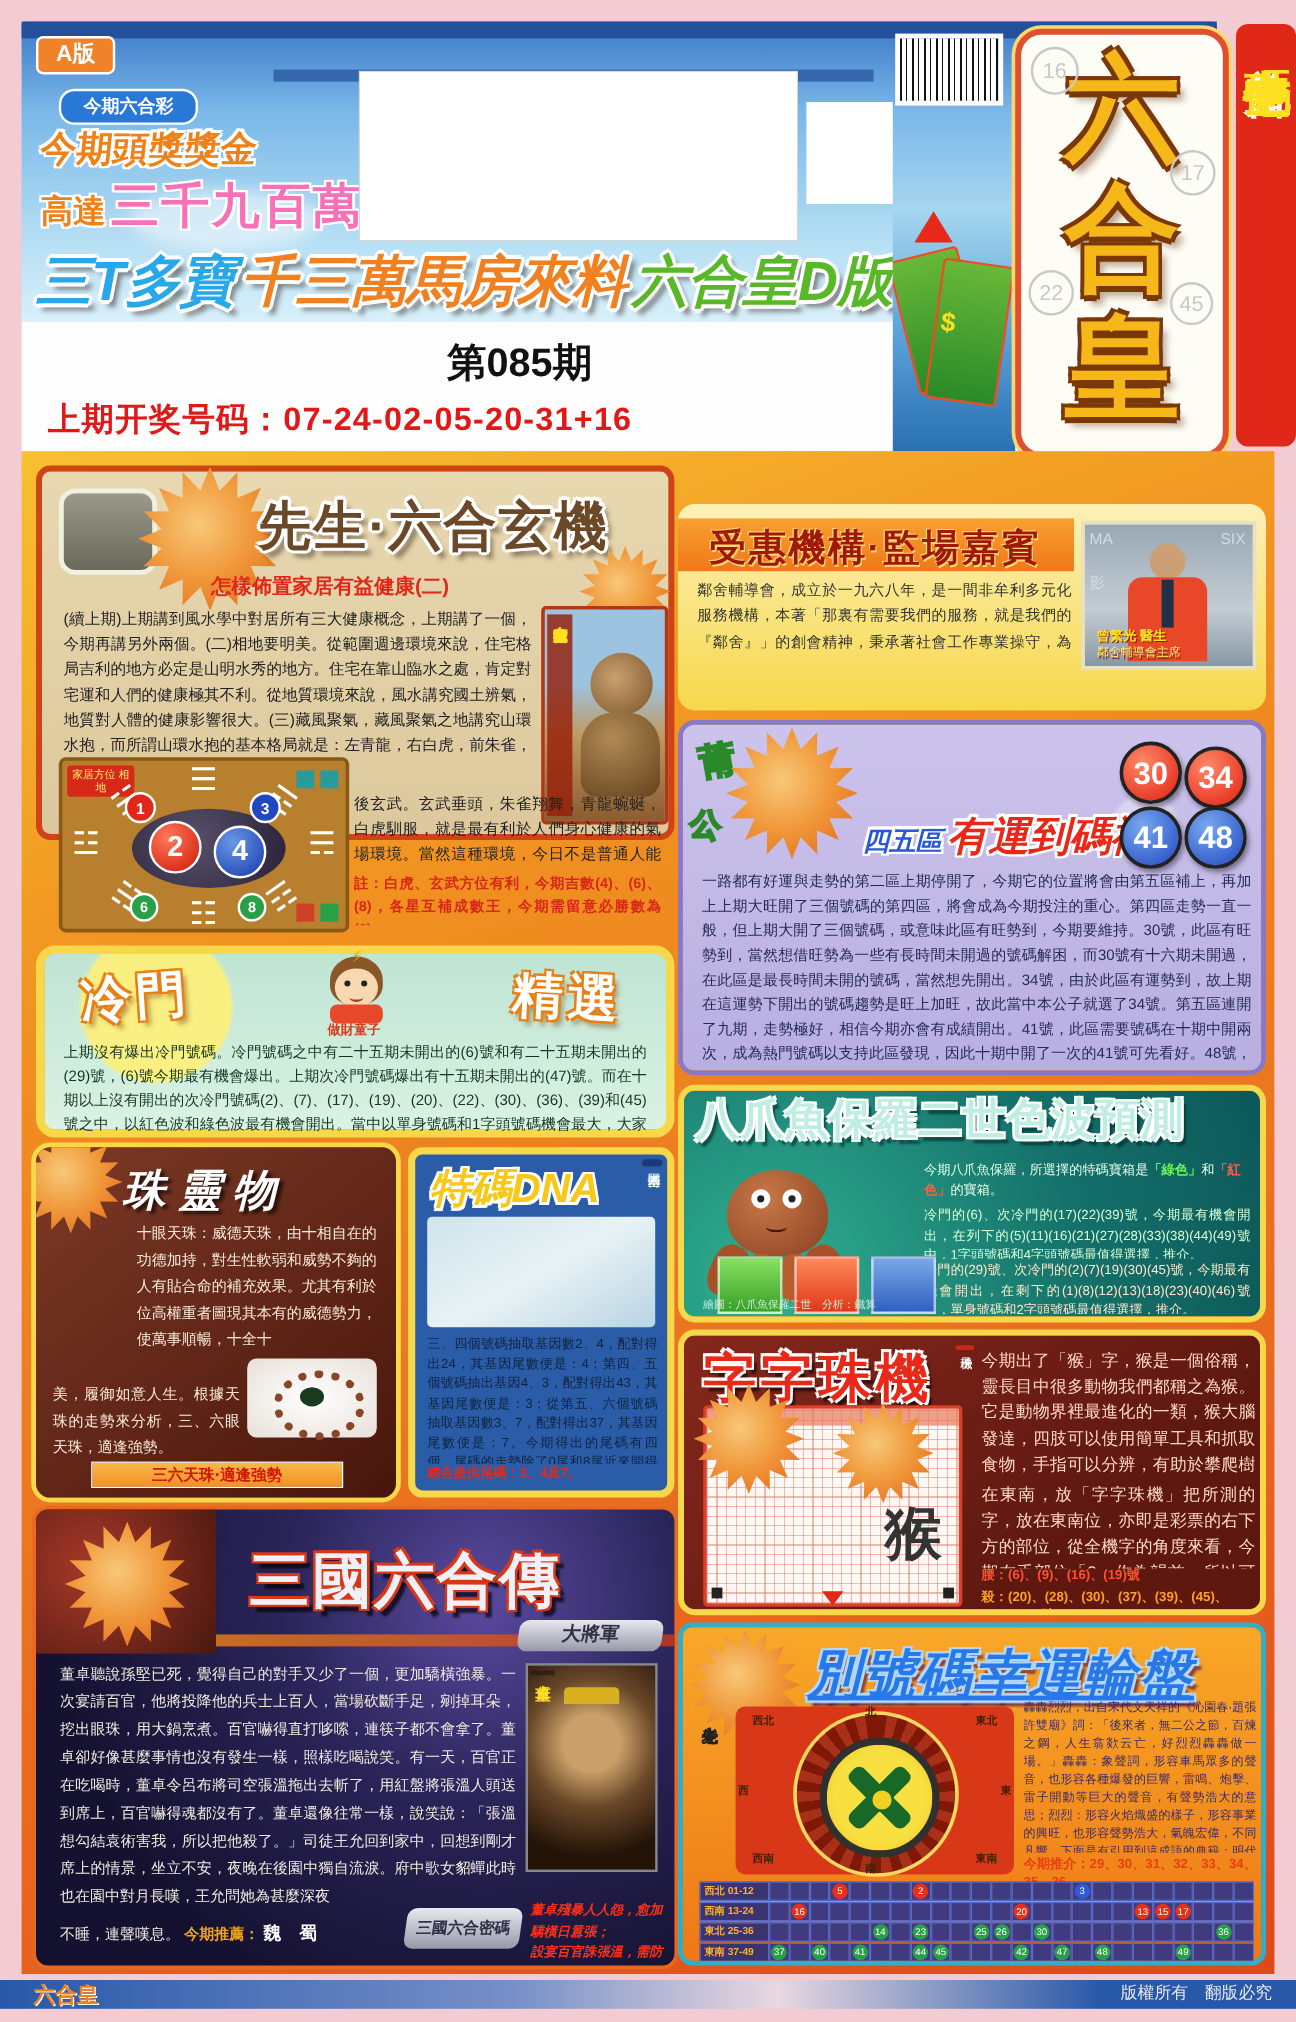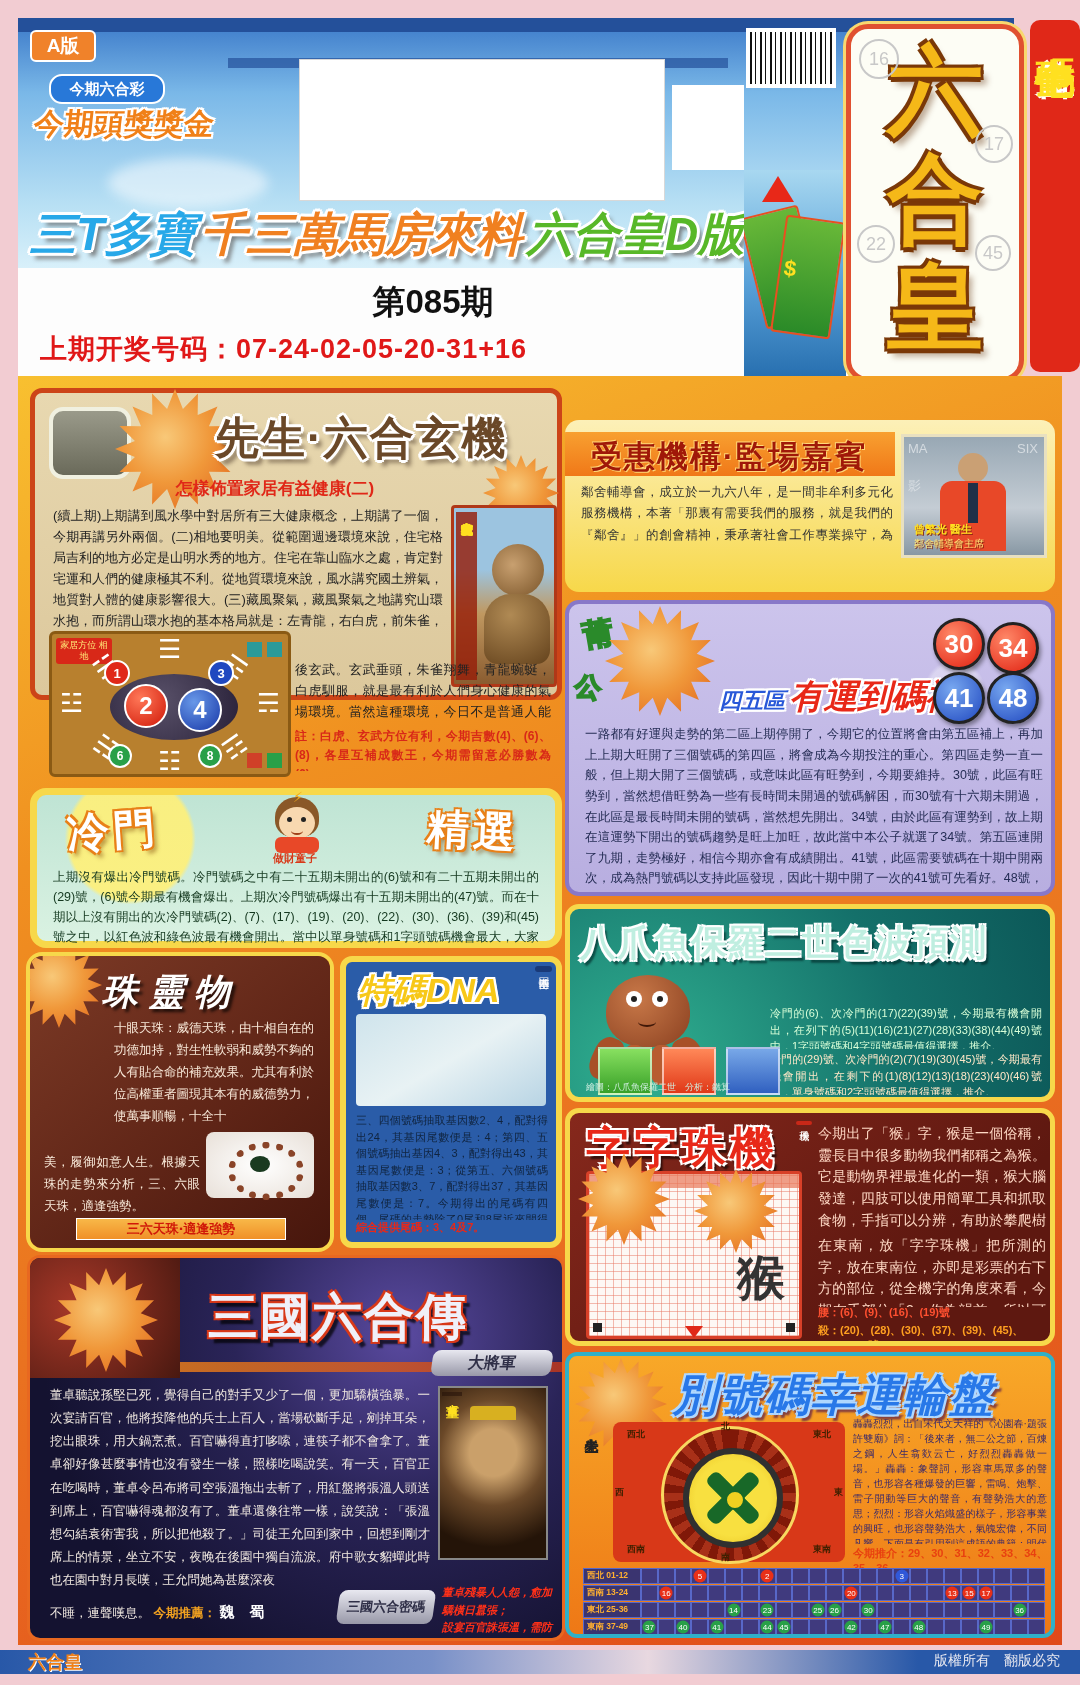--- a/index.html
+++ b/index.html
@@ -94,21 +94,21 @@
   .word-title{font-size:44px;font-weight:bold;color:#e82818;letter-spacing:4px;
      text-shadow:-2px -2px 0 #fff,2px -2px 0 #fff,-2px 2px 0 #fff,2px 2px 0 #fff,4px 5px 2px rgba(0,0,0,.6);}
   .word-body{font-size:14px;line-height:1.55;color:#ffd8c4;}
   #ticket{background:
      repeating-linear-gradient(0deg,rgba(232,120,100,.5) 0 1px,transparent 1px 8px),
      repeating-linear-gradient(90deg,rgba(232,120,100,.5) 0 1px,transparent 1px 8px),#fdf8f4;
      border:3px solid #d84028;border-radius:4px;}
   
   #wheel{left:547px;top:976px;width:490px;height:286px;background:linear-gradient(#f8a828,#ee7816);border:4px solid #30b0c8;border-radius:12px;overflow:hidden;}
   .wheel-title{font-size:44px;font-weight:bold;font-style:italic;color:#2878e8;letter-spacing:2px;
-     text-shadow:-2px -2px 0 #b0d8ff,2px -2px 0 #b0d8ff,-2px 2px 0 #b0d8ff,2px 2px 0 #b0d8ff,4px 5px 2px rgba(60,0,80,.6);}
+     text-shadow:-2px -2px 0 #b0d8ff,2px -2px 0 #b0d8ff,-2px 2px 0 #b0d8ff,2px 2px 0 #b0d8ff,4px 5px 2px rgba(60,0,80,.6);text-decoration:underline;}
   .wheel-body{font-size:10px;line-height:1.5;color:#3c2a6a;}
   #compass-sq{background:#d83818;border-radius:8px;}
   #compass-outer{border-radius:50%;background:
      repeating-conic-gradient(#801808 0 8deg,#a83018 8deg 16deg);border:3px solid #f8d860;}
   #compass-inner{border-radius:50%;background:radial-gradient(circle,#f8e040 0 60%,#e8c020);border:6px solid #303030;}
   .dirlab{position:absolute;font-size:9px;font-weight:bold;color:#402000;}
   
   #numgrid{position:absolute;left:14px;top:212px;width:462px;}
   .grid-row{display:flex;height:16px;margin-bottom:1px;}
   .grid-label{width:58px;font-size:8.5px;color:#ffb030;font-weight:bold;background:#3a3470;display:flex;align-items:center;padding-left:3px;box-sizing:border-box;border:1px solid #5868c8;}
@@ -127,20 +127,24 @@
 <div id="canvas">
 
   <div id="sky" class="abs">
     <div class="abs bluebar" style="left:0;top:0;width:100%;height:14px;"></div>
     <div class="abs bluebar" style="left:210px;top:40px;width:500px;height:10px;opacity:.7;"></div>
     <div class="abs cloud" style="left:330px;top:60px;width:200px;height:70px;"></div>
     <div class="abs cloud" style="left:90px;top:140px;width:160px;height:50px;opacity:.5;"></div>
     <div class="abs badge" style="left:12px;top:12px;width:62px;height:28px;background:#f0822a;border:2px solid #fff;font-size:19px;line-height:28px;">A版</div>
     <div class="abs badge" style="left:18px;top:56px;width:112px;height:26px;background:#2878d8;border:2px solid #fff;border-radius:13px;font-size:15px;line-height:26px;margin-left:13px;">今期六合彩</div>
     <div class="abs ow" style="left:16px;top:86px;font-size:30px;font-weight:bold;color:#f08018;transform:skewX(-6deg);">今期頭獎獎金</div>
+    <div class="abs" style="left:16px;top:126px;">
+      <span class="ow" style="font-size:27px;font-weight:bold;color:#f08018;">高達</span>
+      <span class="ow" style="font-size:40px;font-weight:bold;color:#f870b8;letter-spacing:2px;">三千九百萬</span>
+    </div>
     <div class="abs" style="left:12px;top:186px;white-space:nowrap;">
       <span class="ow3" style="font-size:46px;font-weight:bold;color:#28a8e8;font-style:italic;">三T多寶</span>
       <span class="ow3" style="font-size:46px;font-weight:bold;color:#f08020;font-style:italic;">千三萬馬房來料</span>
       <span class="ow3" style="font-size:46px;font-weight:bold;color:#58b828;font-style:italic;">六合皇D版</span>
     </div>
   </div>
 
   <div id="adbox" class="abs"></div>
   <div id="adbox2" class="abs"></div>
   <div id="barcode" class="abs"></div>
@@ -311,30 +315,33 @@
       <div class="abs" style="right:66px;top:68px;">
           <div class="bigball blue">41</div>
         </div>
       <div class="abs" style="right:12px;top:68px;">
           <div class="bigball blue">48</div>
         </div>
       <div class="abs dist-body just" style="left:16px;top:120px;width:458px;height:168px;overflow:hidden;">一路都有好運與走勢的第二區上期停開了，今期它的位置將會由第五區補上，再加上上期大旺開了三個號碼的第四區，將會成為今期投注的重心。第四區走勢一直一般，但上期大開了三個號碼，或意味此區有旺勢到，今期要維持。30號，此區有旺勢到，當然想借旺勢為一些有長時間未開過的號碼解困，而30號有十六期未開過，在此區是最長時間未開的號碼，當然想先開出。34號，由於此區有運勢到，故上期在這運勢下開出的號碼趨勢是旺上加旺，故此當中本公子就選了34號。第五區連開了九期，走勢極好，相信今期亦會有成績開出。41號，此區需要號碼在十期中開兩次，成為熱門號碼以支持此區發現，因此十期中開了一次的41號可先看好。48號，此區的熱門號碼不停有機會在十期中一開再開，因此十期中開了兩次的48號會有上升的空間，今期可以吼實。</div>
     </div>
 
     <div id="octo" class="card">
-      <div class="abs octo-title" style="left:10px;top:10px;">八爪魚保羅二世色波預測</div>
+      <div class="abs octo-title" style="left:10px;top:0;">八爪魚保羅二世色波預測</div>
       <div class="abs" style="left:16px;top:62px;width:130px;height:120px;">
         <div class="abs" style="left:20px;top:4px;width:84px;height:72px;background:radial-gradient(circle at 38% 32%,#c87848,#8a4020);border-radius:50% 50% 44% 44%;"></div>
         <div class="octo-eye" style="left:40px;top:20px;"></div>
         <div class="octo-eye" style="left:66px;top:20px;"></div>
         <div class="abs" style="left:52px;top:46px;width:18px;height:8px;border-bottom:2px solid #401808;border-radius:50%;"></div>
         <div class="abs" style="left:6px;top:66px;width:30px;height:44px;background:#a85028;border-radius:40%;transform:rotate(24deg);"></div>
         <div class="abs" style="left:88px;top:66px;width:30px;height:44px;background:#a85028;border-radius:40%;transform:rotate(-24deg);"></div>
         <div class="abs" style="left:36px;top:74px;width:24px;height:40px;background:#b85c30;border-radius:40%;"></div>
         <div class="abs" style="left:64px;top:74px;width:24px;height:40px;background:#b85c30;border-radius:40%;"></div>
+      </div>
+      <div class="abs octo-body" style="left:200px;top:58px;width:272px;">
+        <span>今期八爪魚保羅，所選擇的特碼寶箱是</span><span style="color:#68f858;font-weight:bold;">「綠色」</span><span>和</span><span style="color:#ff6040;font-weight:bold;">「紅色」</span><span>的寶箱。</span>
       </div>
       <div class="abs octo-body just" style="left:200px;top:96px;width:272px;height:44px;overflow:hidden;color:#d8ffd8;">冷門的(6)、次冷門的(17)(22)(39)號，今期最有機會開出，在列下的(5)(11)(16)(21)(27)(28)(33)(38)(44)(49)號中，1字頭號碼和4字頭號碼最值得選擇，推介。</div>
       <div class="abs octo-body just" style="left:200px;top:142px;width:272px;height:44px;overflow:hidden;color:#ffe8c8;">冷門的(29)號、次冷門的(2)(7)(19)(30)(45)號，今期最有機會開出，在剩下的(1)(8)(12)(13)(18)(23)(40)(46)號中，單身號碼和2字頭號碼最值得選擇，推介。</div>
       <div class="abs cube" style="left:28px;top:138px;background:linear-gradient(#88e060,#38a028);"></div>
       <div class="abs cube" style="left:92px;top:138px;background:linear-gradient(#ff8858,#e03818);"></div>
       <div class="abs cube" style="left:156px;top:138px;background:linear-gradient(#78a8e8,#3060c0);"></div>
       <div class="abs" style="left:16px;bottom:3px;font-size:9px;color:#cfeee0;">繪圖：八爪魚保羅二世　分析：鐵算</div>
     </div>
 
     <div id="word" class="card">

